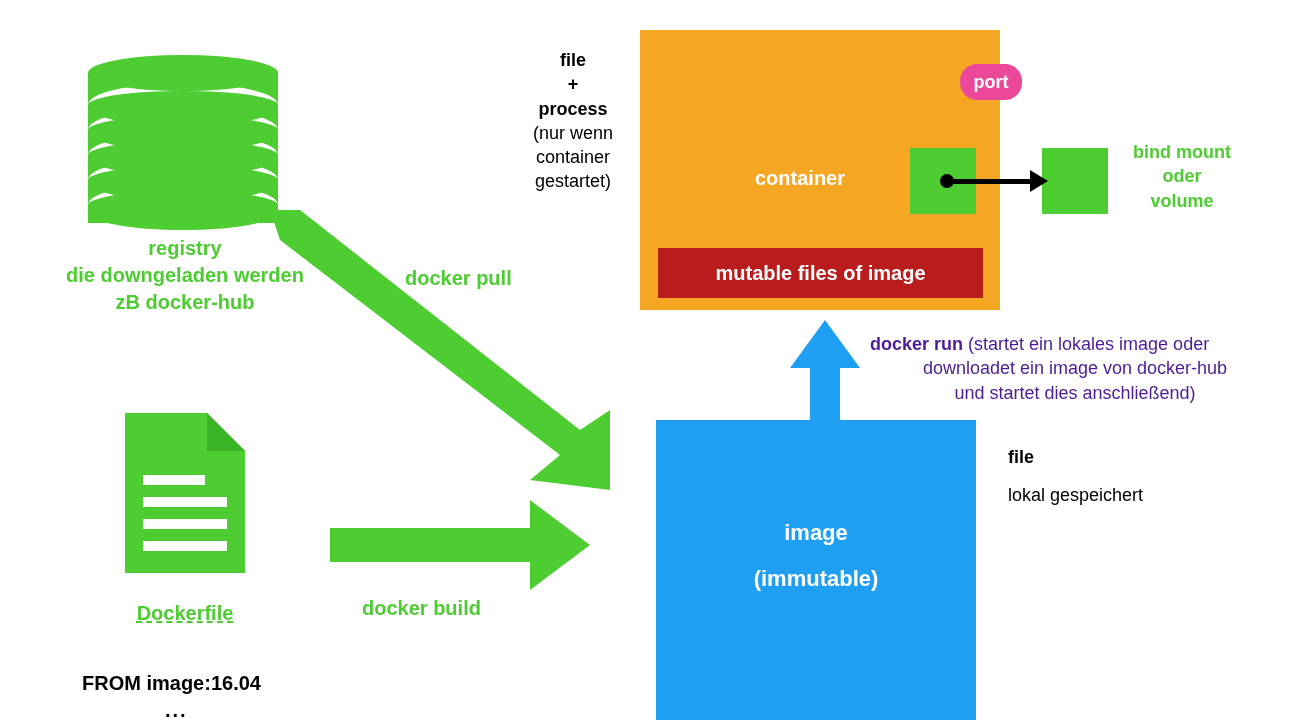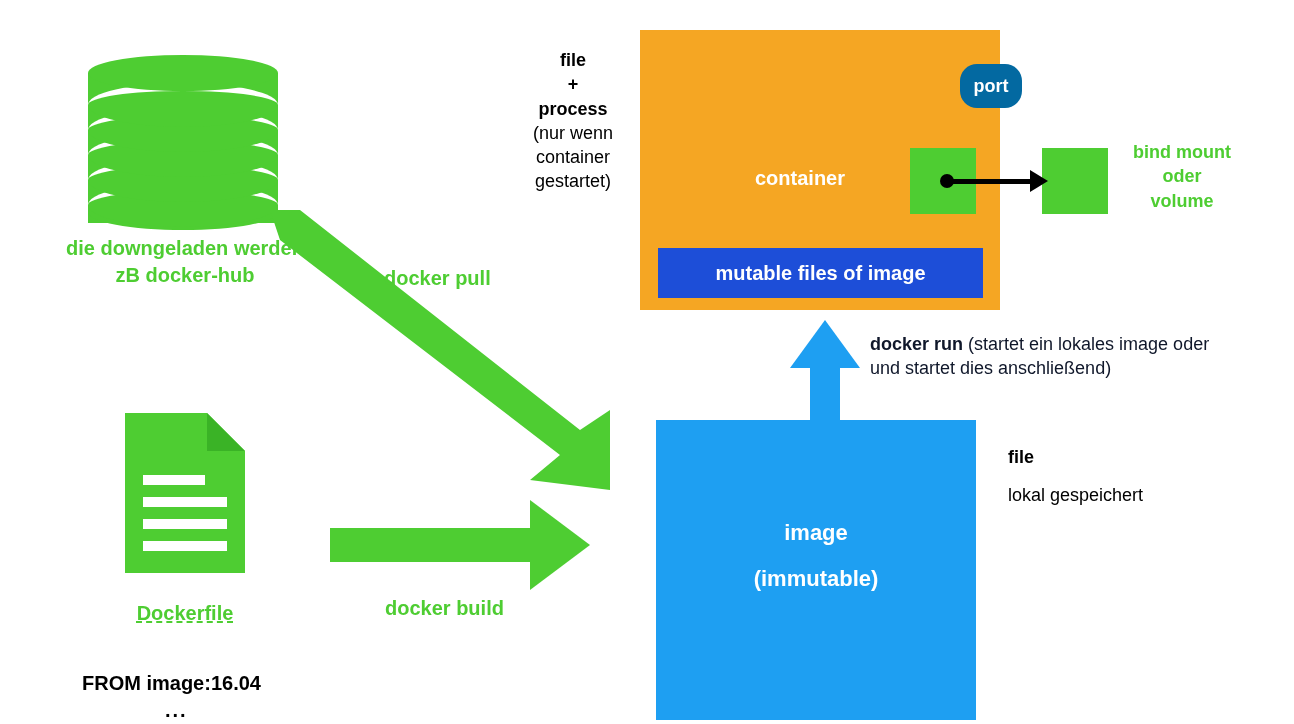--- a/index.html
+++ b/index.html
@@ -7,21 +7,21 @@
     padding: 0;
     width: 1294px;
     height: 724px;
     background: #ffffff;
     font-family: "Helvetica Neue", Helvetica, Arial, sans-serif;
     position: relative;
     overflow: hidden;
   }
   .abs { position: absolute; }
   .green { color: #4ECD32; }
-  .blue  { color: #0f172a; }
+  .blue  { color: #4c1d95; }
   .black { color: #000; }
   .bold  { font-weight: 700; }
   .center { text-align: center; }
   .label20 { font-size: 20px; line-height: 1.35; }
   .label18 { font-size: 18px; line-height: 1.35; }
 
   
   .db {
     left: 88px; top: 55px;
     width: 190px; height: 175px;
@@ -76,29 +76,29 @@
 
   
   .container-box {
     left: 640px; top: 30px;
     width: 360px; height: 280px;
     background: #F5A623;
   }
   .mut-bar {
     left: 658px; top: 248px;
     width: 325px; height: 50px;
-    background: #1d4ed8;
+    background: #b91c1c;
     color: #ffffff;
     display: flex; align-items: center; justify-content: center;
     font-size: 20px; font-weight: 700;
   }
   .port-box {
     left: 960px; top: 64px;
-    width: 62px; height: 44px;
-    background: #0369a1; color: #ffffff;
+    width: 62px; height: 36px;
+    background: #ec4899; color: #ffffff;
     display: flex; align-items: center; justify-content: center;
     font-size: 18px; font-weight: 700; border-radius: 17px;
   }
   .green-sq {
     background: #4ECD32;
     width: 66px; height: 66px;
   }
 
   
   .image-box {
@@ -184,20 +184,21 @@
   <div class="bottom"></div>
   <div class="stripe" style="top:128px;"></div>
   <div class="stripe" style="top:103px;"></div>
   <div class="stripe" style="top:78px;"></div>
   <div class="stripe" style="top:53px;"></div>
   <div class="stripe" style="top:28px;"></div>
   <div class="top-ellipse"></div>
 </div>
 
 <div class="abs green bold center label20" style="left:35px; top:235px; width:300px;">
+  <div>registry</div>
   <div>
     <span>die </span><span class="underline">downgeladen</span><span> werden</span>
   </div>
   <div>zB docker-hub</div>
 </div>
 
 <div class="abs docfile">
   <div class="fold"></div>
   <div class="foldtri"></div>
   <div class="line" style="top:62px; width:62px;"></div>
@@ -208,26 +209,26 @@
 
 <div class="abs green bold center label20 uline-solid" style="left:120px; top:600px; width:130px; text-decoration-style: dashed;">Dockerfile</div>
 
 <div class="abs black bold label20" style="left:82px; top:670px;">FROM image:16.04</div>
 <div class="abs black bold label20" style="left:165px; top:697px; letter-spacing:2px;">...</div>
 
 <div class="abs build-arrow">
   <div class="shaft"></div>
   <div class="head"></div>
 </div>
-<div class="abs green bold label20" style="left:385px; top:595px;text-align:center;">docker build</div>
+<div class="abs green bold label20" style="left:362px; top:595px;text-align:center;">docker build</div>
 
 <svg class="abs pull-arrow" width="370" height="310">
   <polygon points="0,0 30,0 310,220 340,200 340,280 260,270 290,245 10,30" fill="#4ECD32"></polygon>
 </svg>
-<div class="abs green bold label20" style="left:384px; top:265px;">docker pull</div>
+<div class="abs green bold label20" style="left:405px; top:265px;">docker pull</div>
 
 <div class="abs container-box"></div>
 <div class="abs bold label20" style="left:755px; top:165px; color:#ffffff;">container</div>
 
 <div class="abs mut-bar">
   <span>mutable files of image</span>
 </div>
 
 <div class="abs port-box">
   <span>port</span>
@@ -254,21 +255,22 @@
   <div>oder</div>
   <div>volume</div>
 </div>
 
 <div class="abs run-arrow">
   <div class="head"></div>
   <div class="shaft"></div>
 </div>
 <div class="abs blue label18" style="left:870px; top:332px; width:410px;">
   <div><span class="bold">docker run </span><span>(startet ein lokales image oder</span></div>
-  <div style="text-align:left;">und startet dies anschließend)</div>
+  <div style="text-align:center;"><span class="underline">downloadet</span><span> ein image von docker-hub</span></div>
+  <div style="text-align:center;">und startet dies anschließend)</div>
 </div>
 
 <div class="abs image-box">
   <div>image</div>
   <div style="height:20px;"></div>
   <div>(immutable)</div>
 </div>
 
 <div class="abs black label18" style="left:1008px; top:445px; width:220px;">
   <div class="bold">file</div>

